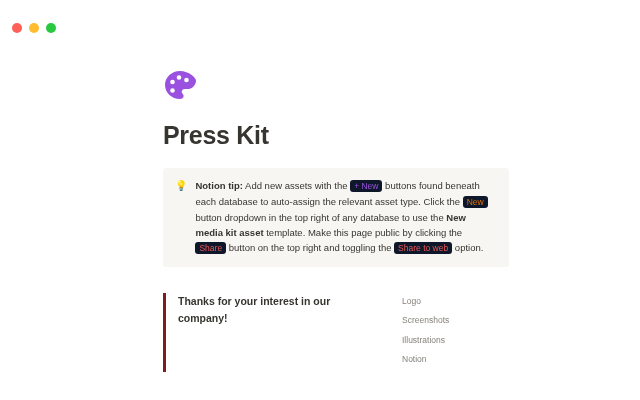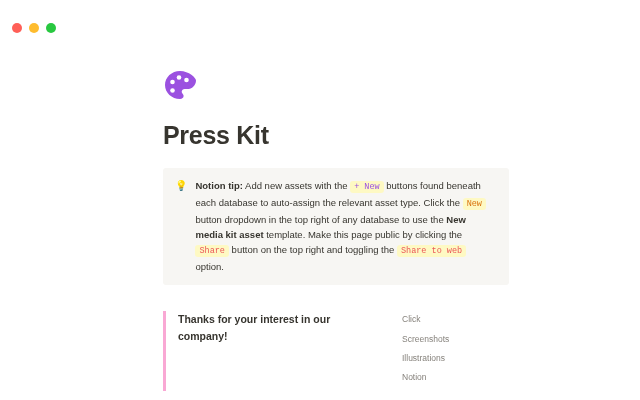--- a/index.html
+++ b/index.html
@@ -96,38 +96,38 @@
     font-size: 10px;
     line-height: 1.5;
     flex: 0 0 auto;
     color: #c79b4c;
   }
   .callout-body {
     flex: 1 1 auto;
   }
   .callout-body b { font-weight: bold; }
   .code {
-    font-family: Liberation Mono, monospace;
+    font-family: Liberation Sans, sans-serif;
     font-size: 8.5px;
-    background: #fef9c3;
+    background: #0f172a;
     color: #eb5757;
     border-radius: 3px;
     padding: 1px 4px;
     white-space: nowrap;
   }
   .code.plus { color: #9b51e0; }
   .code.newbtn { color: #d9730d; }
 
   .two-col {
     display: flex;
     gap: 28px;
     margin-bottom: 38px;
   }
   .quote {
-    border-left: 3px solid #f9a8d4;
+    border-left: 3px solid #7f1d1d;
     padding-left: 12px;
     font-size: 10.5px;
     line-height: 1.62;
     max-width: 196px;
     color: #37352f;
   }
   .quote .strong { font-weight: bold; }
   .toc {
     padding-top: 2px;
   }
@@ -170,21 +170,21 @@
       <div class="callout">
         <span class="callout-emoji">💡</span>
         <span class="callout-body"><b>Notion tip:</b><span> Add new assets with the </span><span class="code plus">+ New</span><span> buttons found beneath each database to auto-assign the relevant asset type. Click the </span><span class="code newbtn">New</span><span> button dropdown in the top right of any database to use the </span><b>New media kit asset</b><span> template. Make this page public by clicking the </span><span class="code">Share</span><span> button on the top right and toggling the </span><span class="code">Share to web</span><span> option.</span></span>
       </div>
 
       <div class="two-col">
         <div class="quote">
           <div class="strong">Thanks for your interest in our company!</div>
         </div>
         <div class="toc">
-          <div class="toc-item">Click</div>
+          <div class="toc-item">Logo</div>
           <div class="toc-item">Screenshots</div>
           <div class="toc-item">Illustrations</div>
           <div class="toc-item">Notion</div>
         </div>
       </div>
 
     </div>
   </div>
 </div>
 

